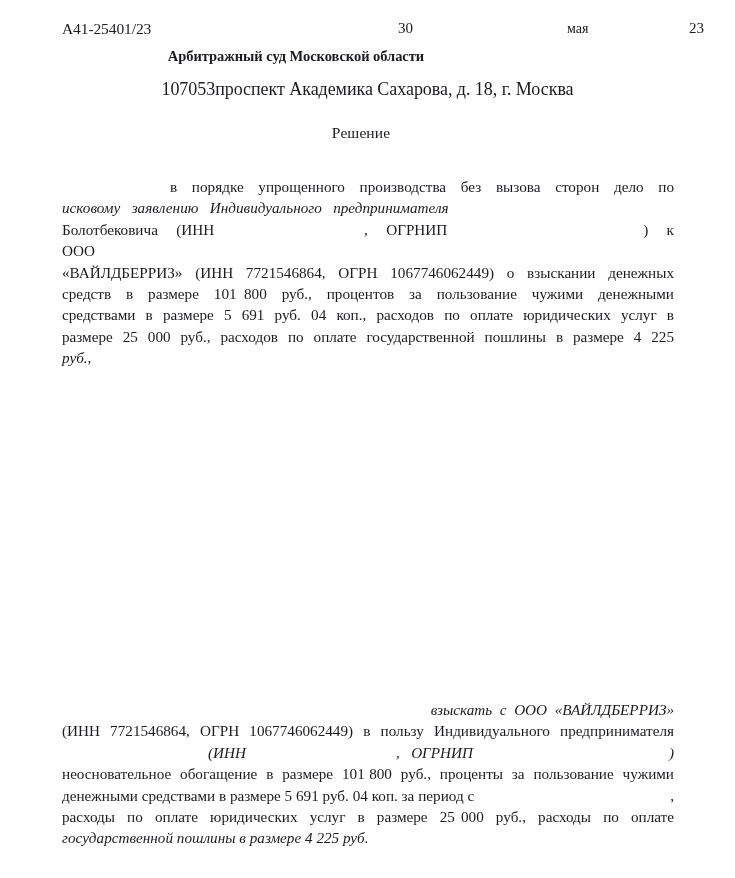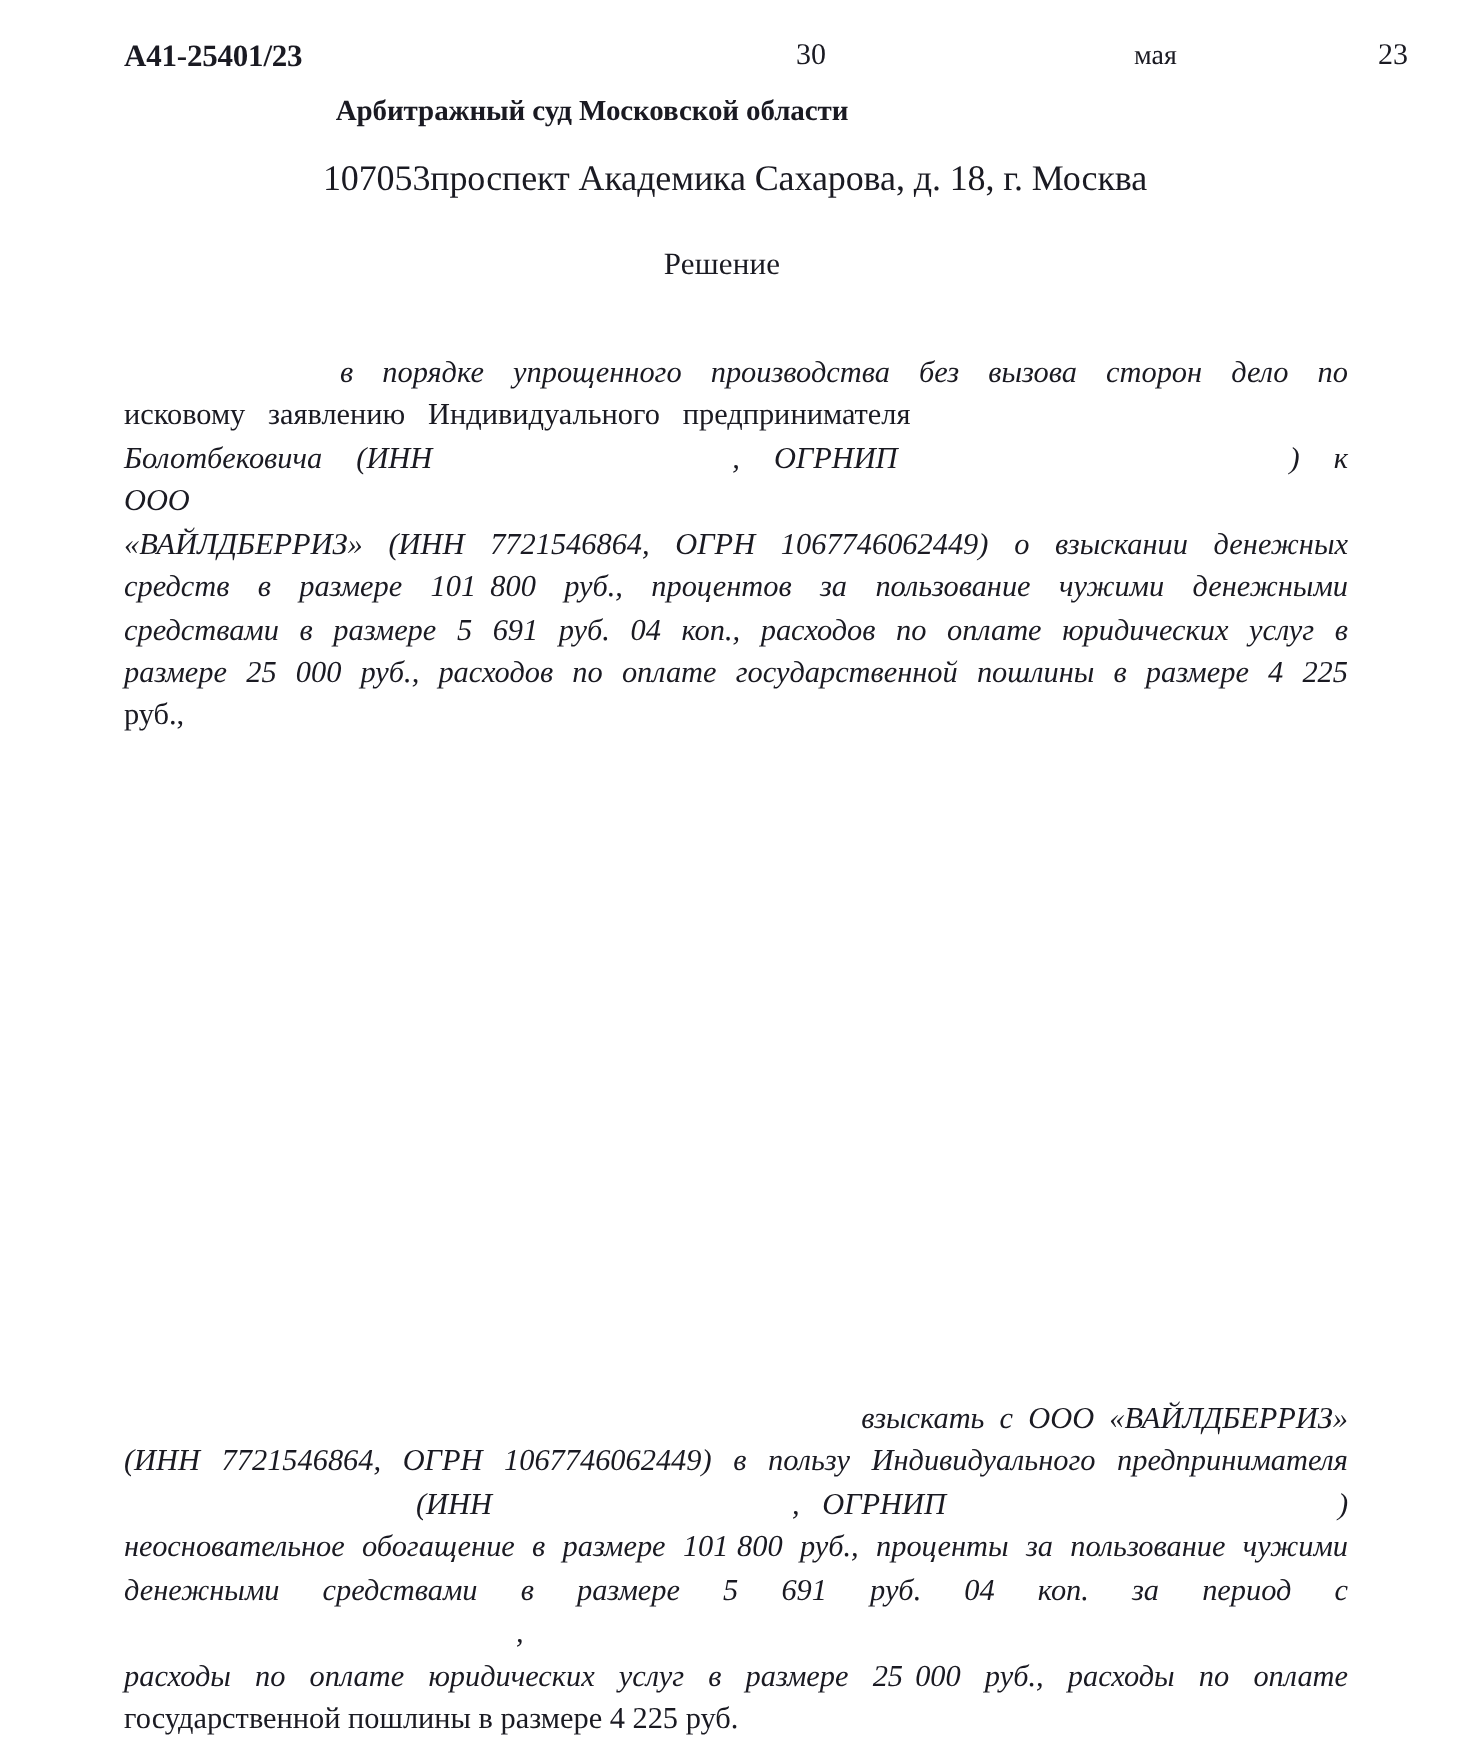--- a/index.html
+++ b/index.html
@@ -26,21 +26,21 @@
     position: absolute;
     left: 62px;
     top: 20px;
     width: 612px;
     height: 22px;
     display: flex;
     align-items: baseline;
     font-size: 15.5px;
   }
   .case-number {
-    font-weight: bold;
+    font-weight: normal;
     letter-spacing: -0.1px;
     white-space: nowrap;
   }
   .hdr-day {
     position: absolute;
     left: 336px;
     top: 0;
     font-size: 15px;
     white-space: nowrap;
   }
@@ -106,23 +106,22 @@
 
   
   .ln {
     display: block;
     white-space: pre-wrap;
   }
   
   .ln.just {
     text-align: justify;
     text-align-last: justify;
-    font-style: italic;
   }
-  .ln.left  { text-align: left;  text-align-last: left; }
+  .ln.left  { text-align: left;  text-align-last: left; font-style: italic; }
   .ln.right { text-align: right; text-align-last: right; font-style: italic; }
 
   
   .redact {
     display: inline-block;
     vertical-align: baseline;
     height: 1em;
   }
   .r-lg  { width: 150px; }
   .r-xl  { width: 196px; }

